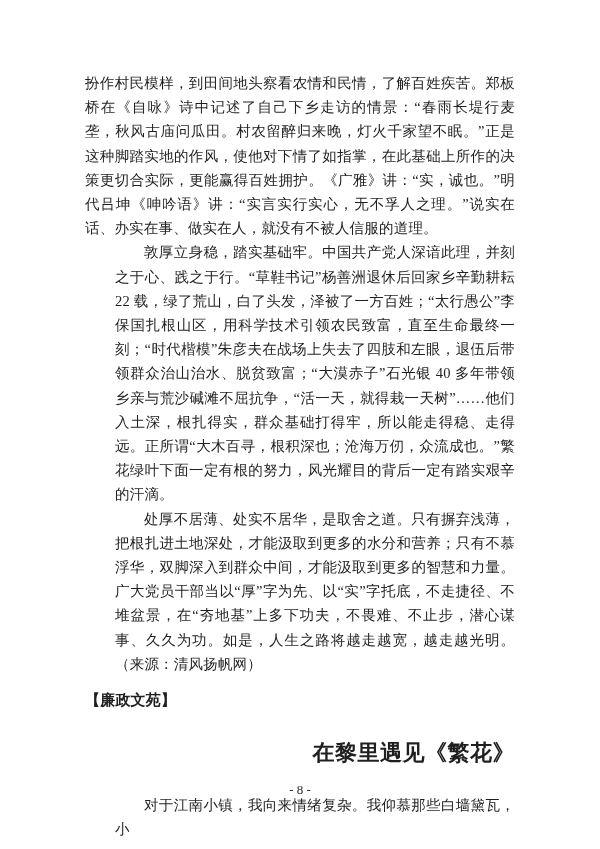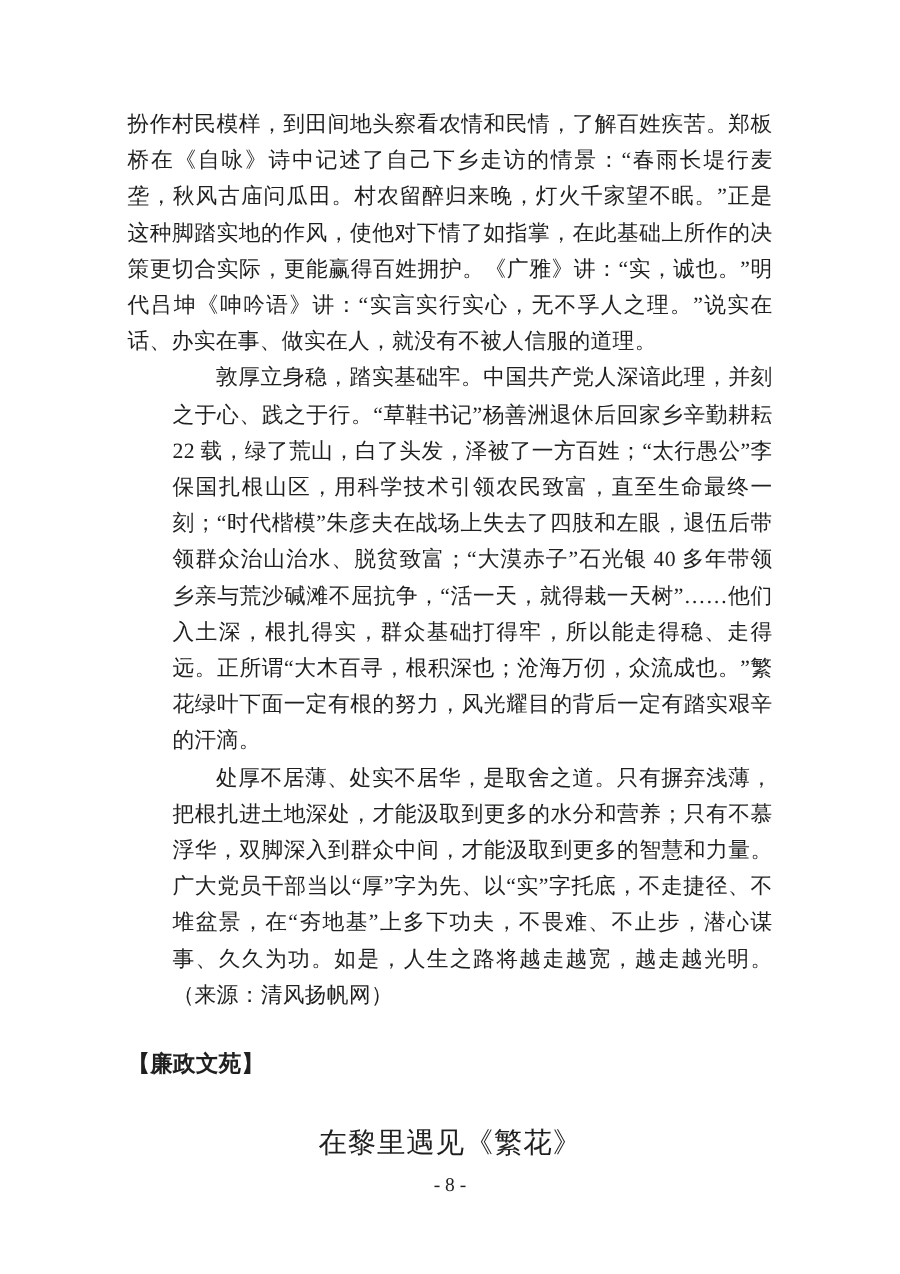--- a/index.html
+++ b/index.html
@@ -27,31 +27,31 @@
     font-size: 14.5px;
     line-height: 24.2px;
     text-align: justify;
     letter-spacing: 0.2px;
   }
   .indent {
     text-indent: 2em;
     margin-left: 30px;
   }
   .section-header {
-    margin-top: 22px;
+    margin-top: 12px;
     font-weight: bold;
     font-size: 15px;
     line-height: 24px;
     letter-spacing: 0.2px;
   }
   .article-title {
     margin: 29px 0 0 0;
-    text-align: center;
-    font-weight: normal;
-    font-size: 19px;
+    text-align: right;
+    font-weight: bold;
+    font-size: 22px;
     line-height: 24px;
     letter-spacing: 0.5px;
   }
   .article-para {
     margin-top: 28px;
   }
   .footer {
     position: absolute;
     left: 0;
     right: 0;
@@ -64,15 +64,16 @@
 </head>
 <body>
 
 <div class="page">
   <div class="content">
     <p class="para">扮作村民模样，到田间地头察看农情和民情，了解百姓疾苦。郑板桥在《自咏》诗中记述了自己下乡走访的情景：“春雨长堤行麦垄，秋风古庙问瓜田。村农留醉归来晚，灯火千家望不眠。”正是这种脚踏实地的作风，使他对下情了如指掌，在此基础上所作的决策更切合实际，更能赢得百姓拥护。《广雅》讲：“实，诚也。”明代吕坤《呻吟语》讲：“实言实行实心，无不孚人之理。”说实在话、办实在事、做实在人，就没有不被人信服的道理。</p>
     <p class="para indent">敦厚立身稳，踏实基础牢。中国共产党人深谙此理，并刻之于心、践之于行。“草鞋书记”杨善洲退休后回家乡辛勤耕耘 22 载，绿了荒山，白了头发，泽被了一方百姓；“太行愚公”李保国扎根山区，用科学技术引领农民致富，直至生命最终一刻；“时代楷模”朱彦夫在战场上失去了四肢和左眼，退伍后带领群众治山治水、脱贫致富；“大漠赤子”石光银 40 多年带领乡亲与荒沙碱滩不屈抗争，“活一天，就得栽一天树”……他们入土深，根扎得实，群众基础打得牢，所以能走得稳、走得远。正所谓“大木百寻，根积深也；沧海万仞，众流成也。”繁花绿叶下面一定有根的努力，风光耀目的背后一定有踏实艰辛的汗滴。</p>
     <p class="para indent">处厚不居薄、处实不居华，是取舍之道。只有摒弃浅薄，把根扎进土地深处，才能汲取到更多的水分和营养；只有不慕浮华，双脚深入到群众中间，才能汲取到更多的智慧和力量。广大党员干部当以“厚”字为先、以“实”字托底，不走捷径、不堆盆景，在“夯地基”上多下功夫，不畏难、不止步，潜心谋事、久久为功。如是，人生之路将越走越宽，越走越光明。（来源：清风扬帆网）</p>
     <div class="section-header">【廉政文苑】</div>
     <div class="article-title">在黎里遇见《繁花》</div>
+    <p class="para indent article-para">对于江南小镇，我向来情绪复杂。我仰慕那些白墙黛瓦，小</p>
   </div>
   <div class="footer">- 8 -</div>
 </div>
 
 </body></html>

